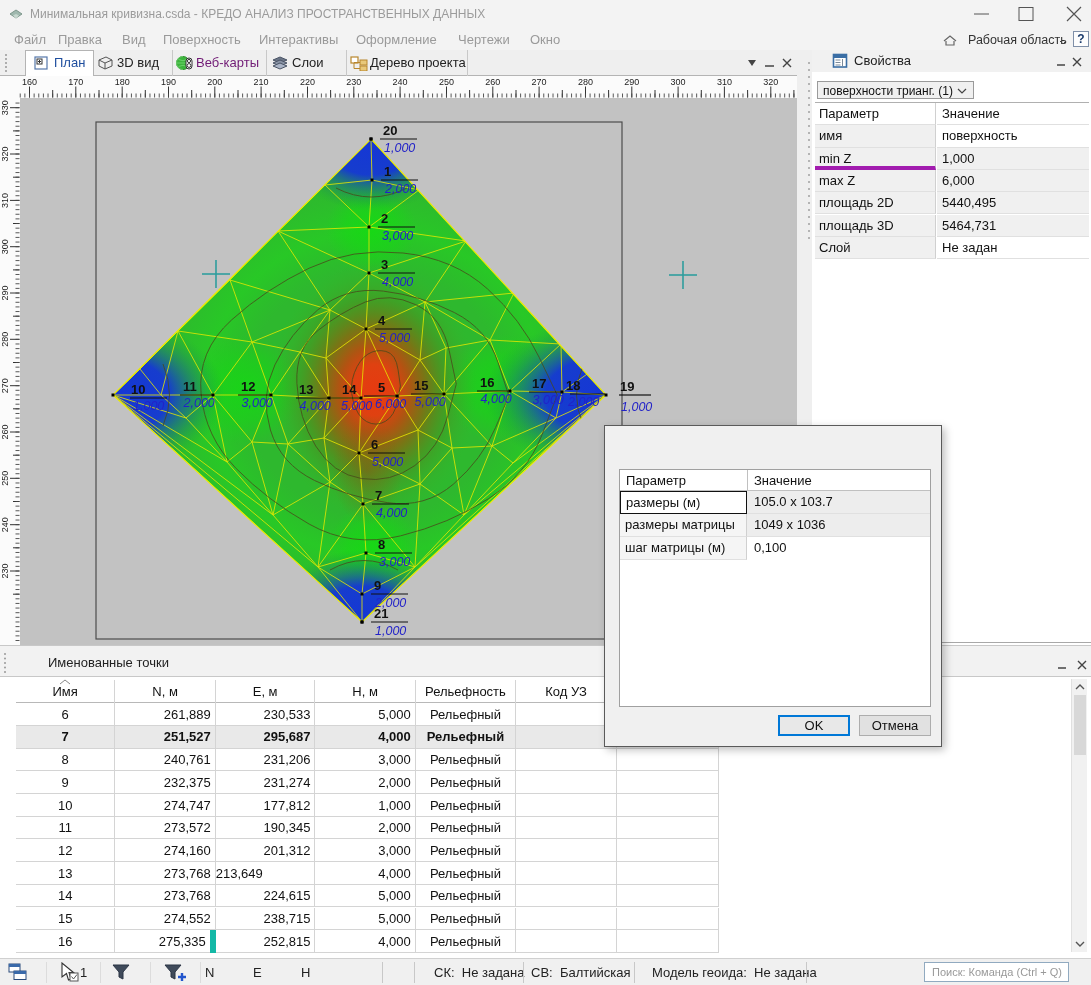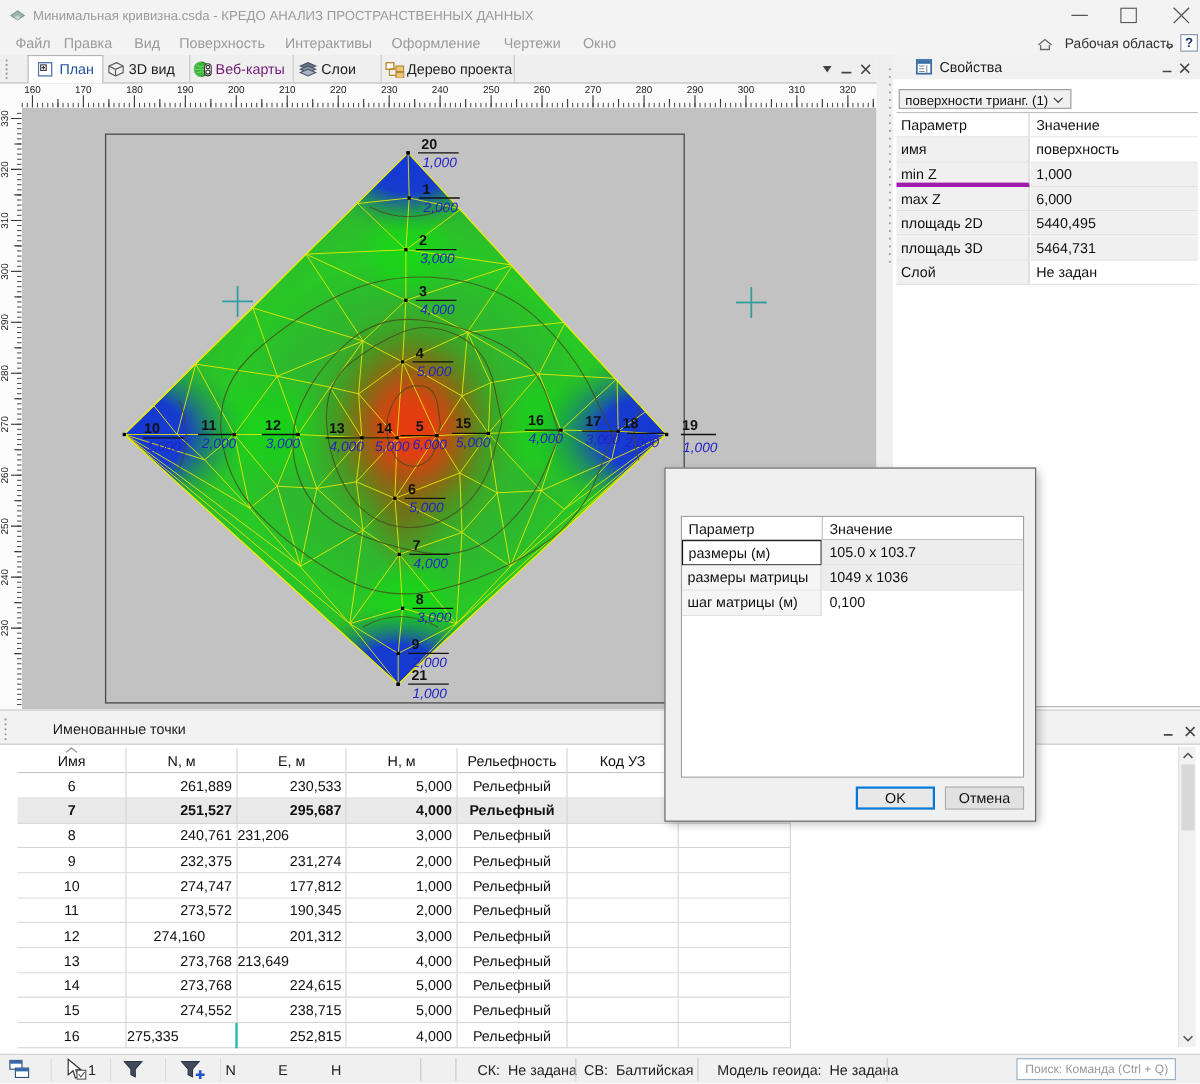--- a/index.html
+++ b/index.html
@@ -886,21 +886,21 @@
 <div class="abs" style="left:99.7px;top:0;width:100.30000000000001px;height:22.7px;text-align:right;padding-right:4px;padding-top:3.5px;border-right:1px solid #d4d4d4">251,527</div>
 <div class="abs" style="left:200.0px;top:0;width:99.69999999999999px;height:22.7px;text-align:right;padding-right:4px;padding-top:3.5px;border-right:1px solid #d4d4d4">295,687</div>
 <div class="abs" style="left:299.7px;top:0;width:100.30000000000001px;height:22.7px;text-align:right;padding-right:4px;padding-top:3.5px;border-right:1px solid #d4d4d4">4,000</div>
 <div class="abs" style="left:400.0px;top:0;width:100.30000000000001px;height:22.7px;text-align:center;;padding-top:3.5px;border-right:1px solid #d4d4d4">Рельефный</div>
 <div class="abs" style="left:500.3px;top:0;width:100.79999999999995px;height:22.7px;text-align:left;;padding-top:3.5px;border-right:1px solid #d4d4d4"></div>
 <div class="abs" style="left:601.1px;top:0;width:101.70000000000005px;height:22.7px;text-align:left;;padding-top:3.5px;border-right:1px solid #d4d4d4"></div>
 </div>
 <div class="abs" style="left:15.8px;top:103.6px;width:702.8px;height:22.7px;background:#fff;font-weight:normal;border-bottom:1px solid #d4d4d4;font-size:13px;color:#111">
 <div class="abs" style="left:0.0px;top:0;width:99.7px;height:22.7px;text-align:center;;padding-top:3.5px;border-right:1px solid #d4d4d4">8</div>
 <div class="abs" style="left:99.7px;top:0;width:100.30000000000001px;height:22.7px;text-align:right;padding-right:4px;padding-top:3.5px;border-right:1px solid #d4d4d4">240,761</div>
-<div class="abs" style="left:200.0px;top:0;width:99.69999999999999px;height:22.7px;padding-right:4px;padding-top:3.5px;border-right:1px solid #d4d4d4">231,206</div>
+<div class="abs" style="left:200.0px;top:0;width:99.69999999999999px;height:22.7px;text-align:right;padding-right:4px;padding-top:3.5px;border-right:1px solid #d4d4d4">231,206</div>
 <div class="abs" style="left:299.7px;top:0;width:100.30000000000001px;height:22.7px;text-align:right;padding-right:4px;padding-top:3.5px;border-right:1px solid #d4d4d4">3,000</div>
 <div class="abs" style="left:400.0px;top:0;width:100.30000000000001px;height:22.7px;text-align:center;;padding-top:3.5px;border-right:1px solid #d4d4d4">Рельефный</div>
 <div class="abs" style="left:500.3px;top:0;width:100.79999999999995px;height:22.7px;text-align:left;;padding-top:3.5px;border-right:1px solid #d4d4d4"></div>
 <div class="abs" style="left:601.1px;top:0;width:101.70000000000005px;height:22.7px;text-align:left;;padding-top:3.5px;border-right:1px solid #d4d4d4"></div>
 </div>
 <div class="abs" style="left:15.8px;top:126.3px;width:702.8px;height:22.7px;background:#fff;font-weight:normal;border-bottom:1px solid #d4d4d4;font-size:13px;color:#111">
 <div class="abs" style="left:0.0px;top:0;width:99.7px;height:22.7px;text-align:center;;padding-top:3.5px;border-right:1px solid #d4d4d4">9</div>
 <div class="abs" style="left:99.7px;top:0;width:100.30000000000001px;height:22.7px;text-align:right;padding-right:4px;padding-top:3.5px;border-right:1px solid #d4d4d4">232,375</div>
 <div class="abs" style="left:200.0px;top:0;width:99.69999999999999px;height:22.7px;text-align:right;padding-right:4px;padding-top:3.5px;border-right:1px solid #d4d4d4">231,274</div>
 <div class="abs" style="left:299.7px;top:0;width:100.30000000000001px;height:22.7px;text-align:right;padding-right:4px;padding-top:3.5px;border-right:1px solid #d4d4d4">2,000</div>
@@ -921,21 +921,21 @@
 <div class="abs" style="left:0.0px;top:0;width:99.7px;height:22.7px;text-align:center;;padding-top:3.5px;border-right:1px solid #d4d4d4">11</div>
 <div class="abs" style="left:99.7px;top:0;width:100.30000000000001px;height:22.7px;text-align:right;padding-right:4px;padding-top:3.5px;border-right:1px solid #d4d4d4">273,572</div>
 <div class="abs" style="left:200.0px;top:0;width:99.69999999999999px;height:22.7px;text-align:right;padding-right:4px;padding-top:3.5px;border-right:1px solid #d4d4d4">190,345</div>
 <div class="abs" style="left:299.7px;top:0;width:100.30000000000001px;height:22.7px;text-align:right;padding-right:4px;padding-top:3.5px;border-right:1px solid #d4d4d4">2,000</div>
 <div class="abs" style="left:400.0px;top:0;width:100.30000000000001px;height:22.7px;text-align:center;;padding-top:3.5px;border-right:1px solid #d4d4d4">Рельефный</div>
 <div class="abs" style="left:500.3px;top:0;width:100.79999999999995px;height:22.7px;text-align:left;;padding-top:3.5px;border-right:1px solid #d4d4d4"></div>
 <div class="abs" style="left:601.1px;top:0;width:101.70000000000005px;height:22.7px;text-align:left;;padding-top:3.5px;border-right:1px solid #d4d4d4"></div>
 </div>
 <div class="abs" style="left:15.8px;top:194.4px;width:702.8px;height:22.7px;background:#fff;font-weight:normal;border-bottom:1px solid #d4d4d4;font-size:13px;color:#111">
 <div class="abs" style="left:0.0px;top:0;width:99.7px;height:22.7px;text-align:center;;padding-top:3.5px;border-right:1px solid #d4d4d4">12</div>
-<div class="abs" style="left:99.7px;top:0;width:100.30000000000001px;height:22.7px;text-align:center;padding-right:4px;padding-top:3.5px;border-right:1px solid #d4d4d4">274,160</div>
+<div class="abs" style="left:99.7px;top:0;width:100.30000000000001px;height:22.7px;text-align:right;padding-right:4px;padding-top:3.5px;border-right:1px solid #d4d4d4">274,160</div>
 <div class="abs" style="left:200.0px;top:0;width:99.69999999999999px;height:22.7px;text-align:right;padding-right:4px;padding-top:3.5px;border-right:1px solid #d4d4d4">201,312</div>
 <div class="abs" style="left:299.7px;top:0;width:100.30000000000001px;height:22.7px;text-align:right;padding-right:4px;padding-top:3.5px;border-right:1px solid #d4d4d4">3,000</div>
 <div class="abs" style="left:400.0px;top:0;width:100.30000000000001px;height:22.7px;text-align:center;;padding-top:3.5px;border-right:1px solid #d4d4d4">Рельефный</div>
 <div class="abs" style="left:500.3px;top:0;width:100.79999999999995px;height:22.7px;text-align:left;;padding-top:3.5px;border-right:1px solid #d4d4d4"></div>
 <div class="abs" style="left:601.1px;top:0;width:101.70000000000005px;height:22.7px;text-align:left;;padding-top:3.5px;border-right:1px solid #d4d4d4"></div>
 </div>
 <div class="abs" style="left:15.8px;top:217.1px;width:702.8px;height:22.7px;background:#fff;font-weight:normal;border-bottom:1px solid #d4d4d4;font-size:13px;color:#111">
 <div class="abs" style="left:0.0px;top:0;width:99.7px;height:22.7px;text-align:center;;padding-top:3.5px;border-right:1px solid #d4d4d4">13</div>
 <div class="abs" style="left:99.7px;top:0;width:100.30000000000001px;height:22.7px;text-align:right;padding-right:4px;padding-top:3.5px;border-right:1px solid #d4d4d4">273,768</div>
 <div class="abs" style="left:200.0px;top:0;width:99.69999999999999px;height:22.7px;padding-right:4px;padding-top:3.5px;border-right:1px solid #d4d4d4">213,649</div>
@@ -957,21 +957,21 @@
 <div class="abs" style="left:0.0px;top:0;width:99.7px;height:22.7px;text-align:center;;padding-top:3.5px;border-right:1px solid #d4d4d4">15</div>
 <div class="abs" style="left:99.7px;top:0;width:100.30000000000001px;height:22.7px;text-align:right;padding-right:4px;padding-top:3.5px;border-right:1px solid #d4d4d4">274,552</div>
 <div class="abs" style="left:200.0px;top:0;width:99.69999999999999px;height:22.7px;text-align:right;padding-right:4px;padding-top:3.5px;border-right:1px solid #d4d4d4">238,715</div>
 <div class="abs" style="left:299.7px;top:0;width:100.30000000000001px;height:22.7px;text-align:right;padding-right:4px;padding-top:3.5px;border-right:1px solid #d4d4d4">5,000</div>
 <div class="abs" style="left:400.0px;top:0;width:100.30000000000001px;height:22.7px;text-align:center;;padding-top:3.5px;border-right:1px solid #d4d4d4">Рельефный</div>
 <div class="abs" style="left:500.3px;top:0;width:100.79999999999995px;height:22.7px;text-align:left;;padding-top:3.5px;border-right:1px solid #d4d4d4"></div>
 <div class="abs" style="left:601.1px;top:0;width:101.70000000000005px;height:22.7px;text-align:left;;padding-top:3.5px;border-right:1px solid #d4d4d4"></div>
 </div>
 <div class="abs" style="left:15.8px;top:285.2px;width:702.8px;height:22.7px;background:#fff;font-weight:normal;border-bottom:1px solid #d4d4d4;font-size:13px;color:#111">
 <div class="abs" style="left:0.0px;top:0;width:99.7px;height:22.7px;text-align:center;;padding-top:3.5px;border-right:1px solid #d4d4d4">16</div>
-<div class="abs" style="left:99.7px;top:0;width:100.30000000000001px;height:22.7px;text-align:left;padding-right:4px;padding-top:3.5px;border-right:2px solid #14b8a6">275,335</div>
+<div class="abs" style="left:99.7px;top:0;width:100.30000000000001px;height:22.7px;text-align:right;padding-right:4px;padding-top:3.5px;border-right:6px solid #14b8a6">275,335</div>
 <div class="abs" style="left:200.0px;top:0;width:99.69999999999999px;height:22.7px;text-align:right;padding-right:4px;padding-top:3.5px;border-right:1px solid #d4d4d4">252,815</div>
 <div class="abs" style="left:299.7px;top:0;width:100.30000000000001px;height:22.7px;text-align:right;padding-right:4px;padding-top:3.5px;border-right:1px solid #d4d4d4">4,000</div>
 <div class="abs" style="left:400.0px;top:0;width:100.30000000000001px;height:22.7px;text-align:center;;padding-top:3.5px;border-right:1px solid #d4d4d4">Рельефный</div>
 <div class="abs" style="left:500.3px;top:0;width:100.79999999999995px;height:22.7px;text-align:left;;padding-top:3.5px;border-right:1px solid #d4d4d4"></div>
 <div class="abs" style="left:601.1px;top:0;width:101.70000000000005px;height:22.7px;text-align:left;;padding-top:3.5px;border-right:1px solid #d4d4d4"></div>
 </div>
  <div class="abs" style="left:1071px;top:34px;width:16px;height:273px;background:#f1f1f1;border-left:1px solid #e0e0e0">
   <svg class="abs" style="left:3px;top:4px" width="10" height="8">
         <path d="M1,6 L5,2 L9,6" fill="none" stroke="#555" stroke-width="1.4"></path>
       </svg>

